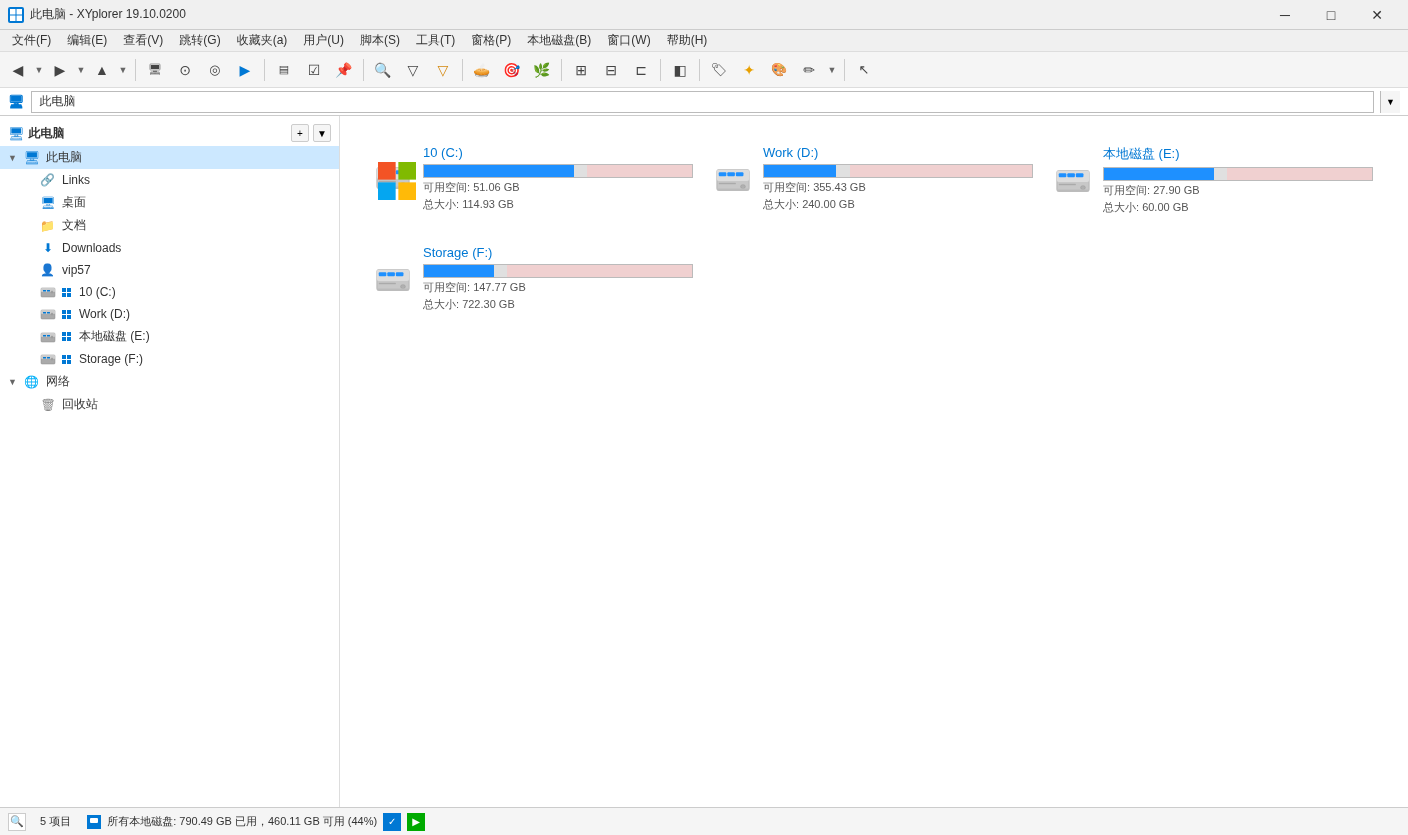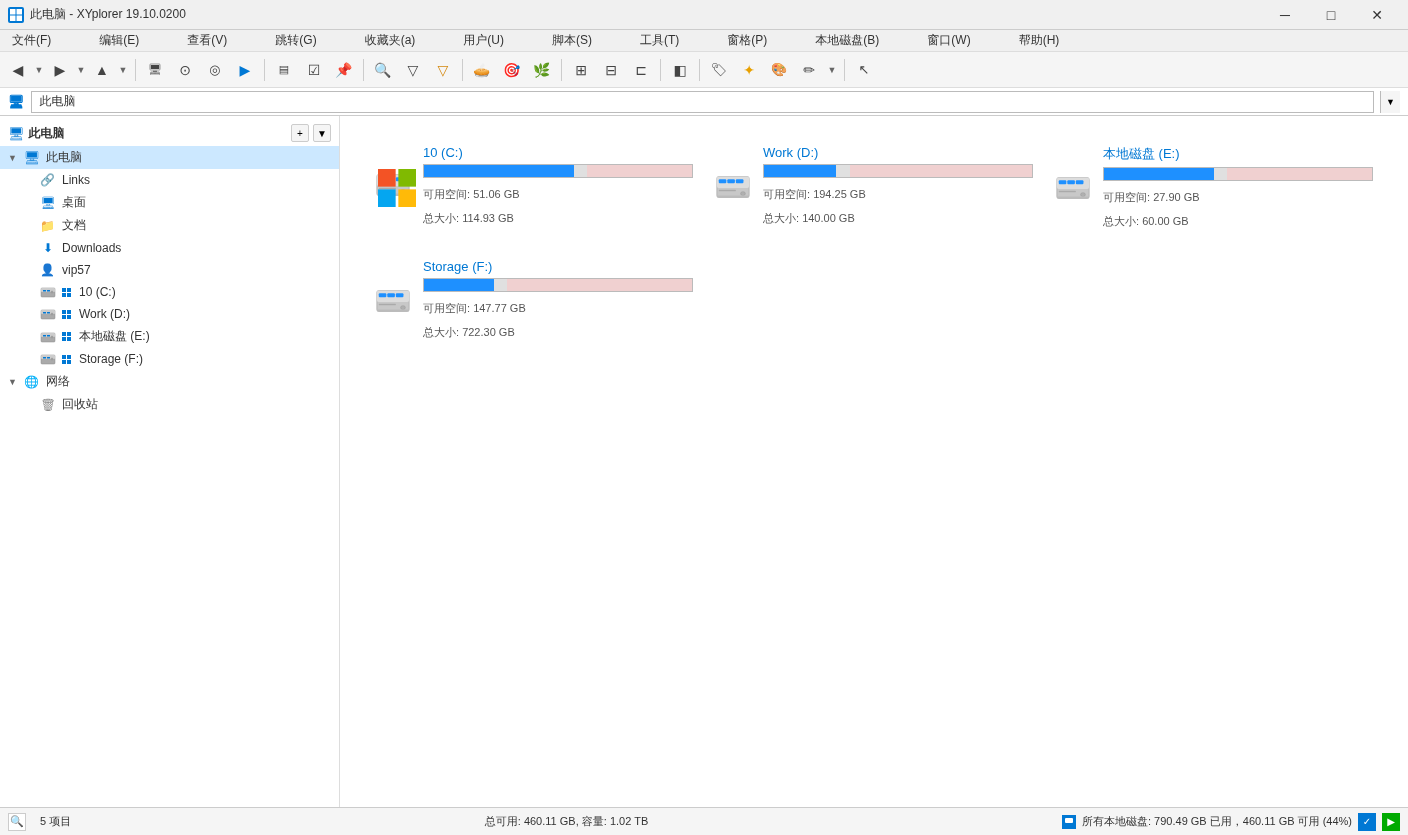--- a/index.html
+++ b/index.html
@@ -6,21 +6,21 @@
     body { font-family: 'Microsoft YaHei', Arial, sans-serif; font-size: 12px; background: #f0f0f0; width: 1408px; height: 835px; overflow: hidden; display: flex; flex-direction: column; }
 
     
     .title-bar { background: #f0f0f0; height: 30px; display: flex; align-items: center; justify-content: space-between; padding: 0 8px; border-bottom: 1px solid #ccc; }
     .title-bar-left { display: flex; align-items: center; gap: 6px; font-size: 12px; color: #333; }
     .title-bar-icon { width: 16px; height: 16px; background: #0078d4; border-radius: 2px; display: flex; align-items: center; justify-content: center; }
     .title-bar-controls { display: flex; gap: 0; }
     .title-bar-btn { width: 46px; height: 30px; border: none; background: transparent; cursor: pointer; font-size: 14px; display: flex; align-items: center; justify-content: center; color: #333; }
 
     
-    .menu-bar { background: #f0f0f0; height: 22px; display: flex; align-items: center; padding: 0 4px; border-bottom: 1px solid #ddd; gap: 32px; }
+    .menu-bar { background: #f0f0f0; height: 22px; display: flex; align-items: center; padding: 0 4px; border-bottom: 1px solid #ddd; }
     .menu-item { padding: 2px 8px; font-size: 12px; color: #333; cursor: pointer; border-radius: 2px; }
 
     
     .toolbar { background: #f5f5f5; height: 36px; display: flex; align-items: center; padding: 0 4px; border-bottom: 1px solid #ddd; gap: 2px; }
     .tb-btn { width: 28px; height: 28px; border: none; background: transparent; cursor: pointer; border-radius: 2px; display: flex; align-items: center; justify-content: center; font-size: 14px; color: #444; }
     .tb-sep { width: 1px; height: 22px; background: #ccc; margin: 0 3px; }
     .tb-btn-arrow { width: 14px; height: 28px; border: none; background: transparent; cursor: pointer; border-radius: 2px; font-size: 9px; display: flex; align-items: center; justify-content: center; color: #666; }
 
     
     .address-bar { background: #fff; height: 28px; display: flex; align-items: center; border-bottom: 1px solid #ccc; padding: 0 8px; gap: 6px; }
@@ -44,21 +44,21 @@
     .content-area { flex: 1; background: #fff; overflow-y: auto; padding: 16px; display: flex; flex-direction: column; gap: 0; }
     .drives-grid { display: flex; flex-wrap: wrap; gap: 0; align-content: flex-start; }
     .drive-card { width: 340px; padding: 12px 16px; border: 1px solid transparent; cursor: pointer; display: flex; flex-direction: column; gap: 4px; }
     .drive-header { display: flex; align-items: center; gap: 10px; margin-bottom: 4px; }
     .drive-icon { width: 40px; height: 40px; flex-shrink: 0; display: flex; align-items: center; justify-content: center; }
     .drive-icon svg { width: 38px; height: 38px; }
     .drive-info { flex: 1; }
     .drive-name { font-size: 13px; color: #0078d4; font-weight: normal; margin-bottom: 4px; }
     .drive-bar-container { width: 270px; height: 14px; background: #e0e0e0; border: 1px solid #bbb; position: relative; overflow: hidden; }
     .drive-bar-used { height: 100%; background: #1e90ff; }
-    .drive-stats { font-size: 11px; color: #555; margin-top: 9px; }
+    .drive-stats { font-size: 11px; color: #555; margin-top: 2px; }
 
     
     .status-bar { height: 28px; background: #f5f5f5; border-top: 1px solid #ccc; display: flex; align-items: center; padding: 0 8px; gap: 16px; font-size: 11px; color: #333; }
     .status-left { display: flex; align-items: center; gap: 6px; }
     .status-search { width: 18px; height: 18px; border: 1px solid #ccc; background: #fff; cursor: pointer; display: flex; align-items: center; justify-content: center; font-size: 11px; margin-right: 8px; }
     .status-center { flex: 1; text-align: center; }
     .status-right { display: flex; align-items: center; gap: 6px; }
     .status-icon-blue { width: 14px; height: 14px; background: #0078d4; display: inline-flex; align-items: center; justify-content: center; }
     .status-ok-btn { width: 18px; height: 18px; background: #0078d4; border: none; cursor: pointer; display: flex; align-items: center; justify-content: center; color: white; font-size: 10px; }
     .status-green-btn { width: 18px; height: 18px; background: #00aa00; border: none; cursor: pointer; display: flex; align-items: center; justify-content: center; color: white; font-size: 10px; }
@@ -359,24 +359,24 @@
     <rect x="5" y="24" width="18" height="1.5" rx="0.5" fill="#aaa"></rect>
   </svg>
       </div>
       <div class="drive-info">
         <div class="drive-name">Work (D:)</div>
         <div class="drive-bar-container">
           <div class="drive-bar-used" style="width:27%;"></div>
           <div style="position:absolute;right:0;top:0;width:68%;height:100%;background:#f0d0d0;"></div>
         </div>
         <div class="drive-stats">
-          <span>可用空间: </span><span>194.25 GB</span>
-        </div>
-        <div class="drive-stats">
-          <span>总大小: </span><span>140.00 GB</span>
+          <span>可用空间: </span><span>355.43 GB</span>
+        </div>
+        <div class="drive-stats">
+          <span>总大小: </span><span>240.00 GB</span>
         </div>
       </div>
     </div>
   </div>
         <div class="drive-card">
     <div class="drive-header">
       <div class="drive-icon">
         <svg width="40" height="40" viewBox="0 0 40 40">
     <rect x="3" y="10" width="34" height="22" rx="2" fill="#c8c8c8" stroke="#aaa" stroke-width="0.8"></rect>
     <rect x="3" y="10" width="34" height="12" rx="2" fill="#ddd"></rect>
@@ -436,23 +436,20 @@
   </div>
       </div>
   </div>
 </div>
 
 <div class="status-bar">
   <div class="status-left">
     <div class="status-search">🔍</div>
     <span>5 项目</span>
   </div>
-  <div class="status-center">
-    <span>总可用: 460.11 GB, 容量: 1.02 TB</span>
-  </div>
   <div class="status-right">
     <div class="status-icon-blue">
       <svg width="10" height="10" viewBox="0 0 10 10">
           <rect width="10" height="10" fill="#0078d4"></rect>
           <rect x="1" y="1" width="8" height="5" fill="white" rx="1"></rect>
         </svg>
     </div>
     <span>所有本地磁盘: 790.49 GB 已用，460.11 GB 可用 (44%)</span>
     <button class="status-ok-btn">✓</button>
     <button class="status-green-btn">▶</button>

